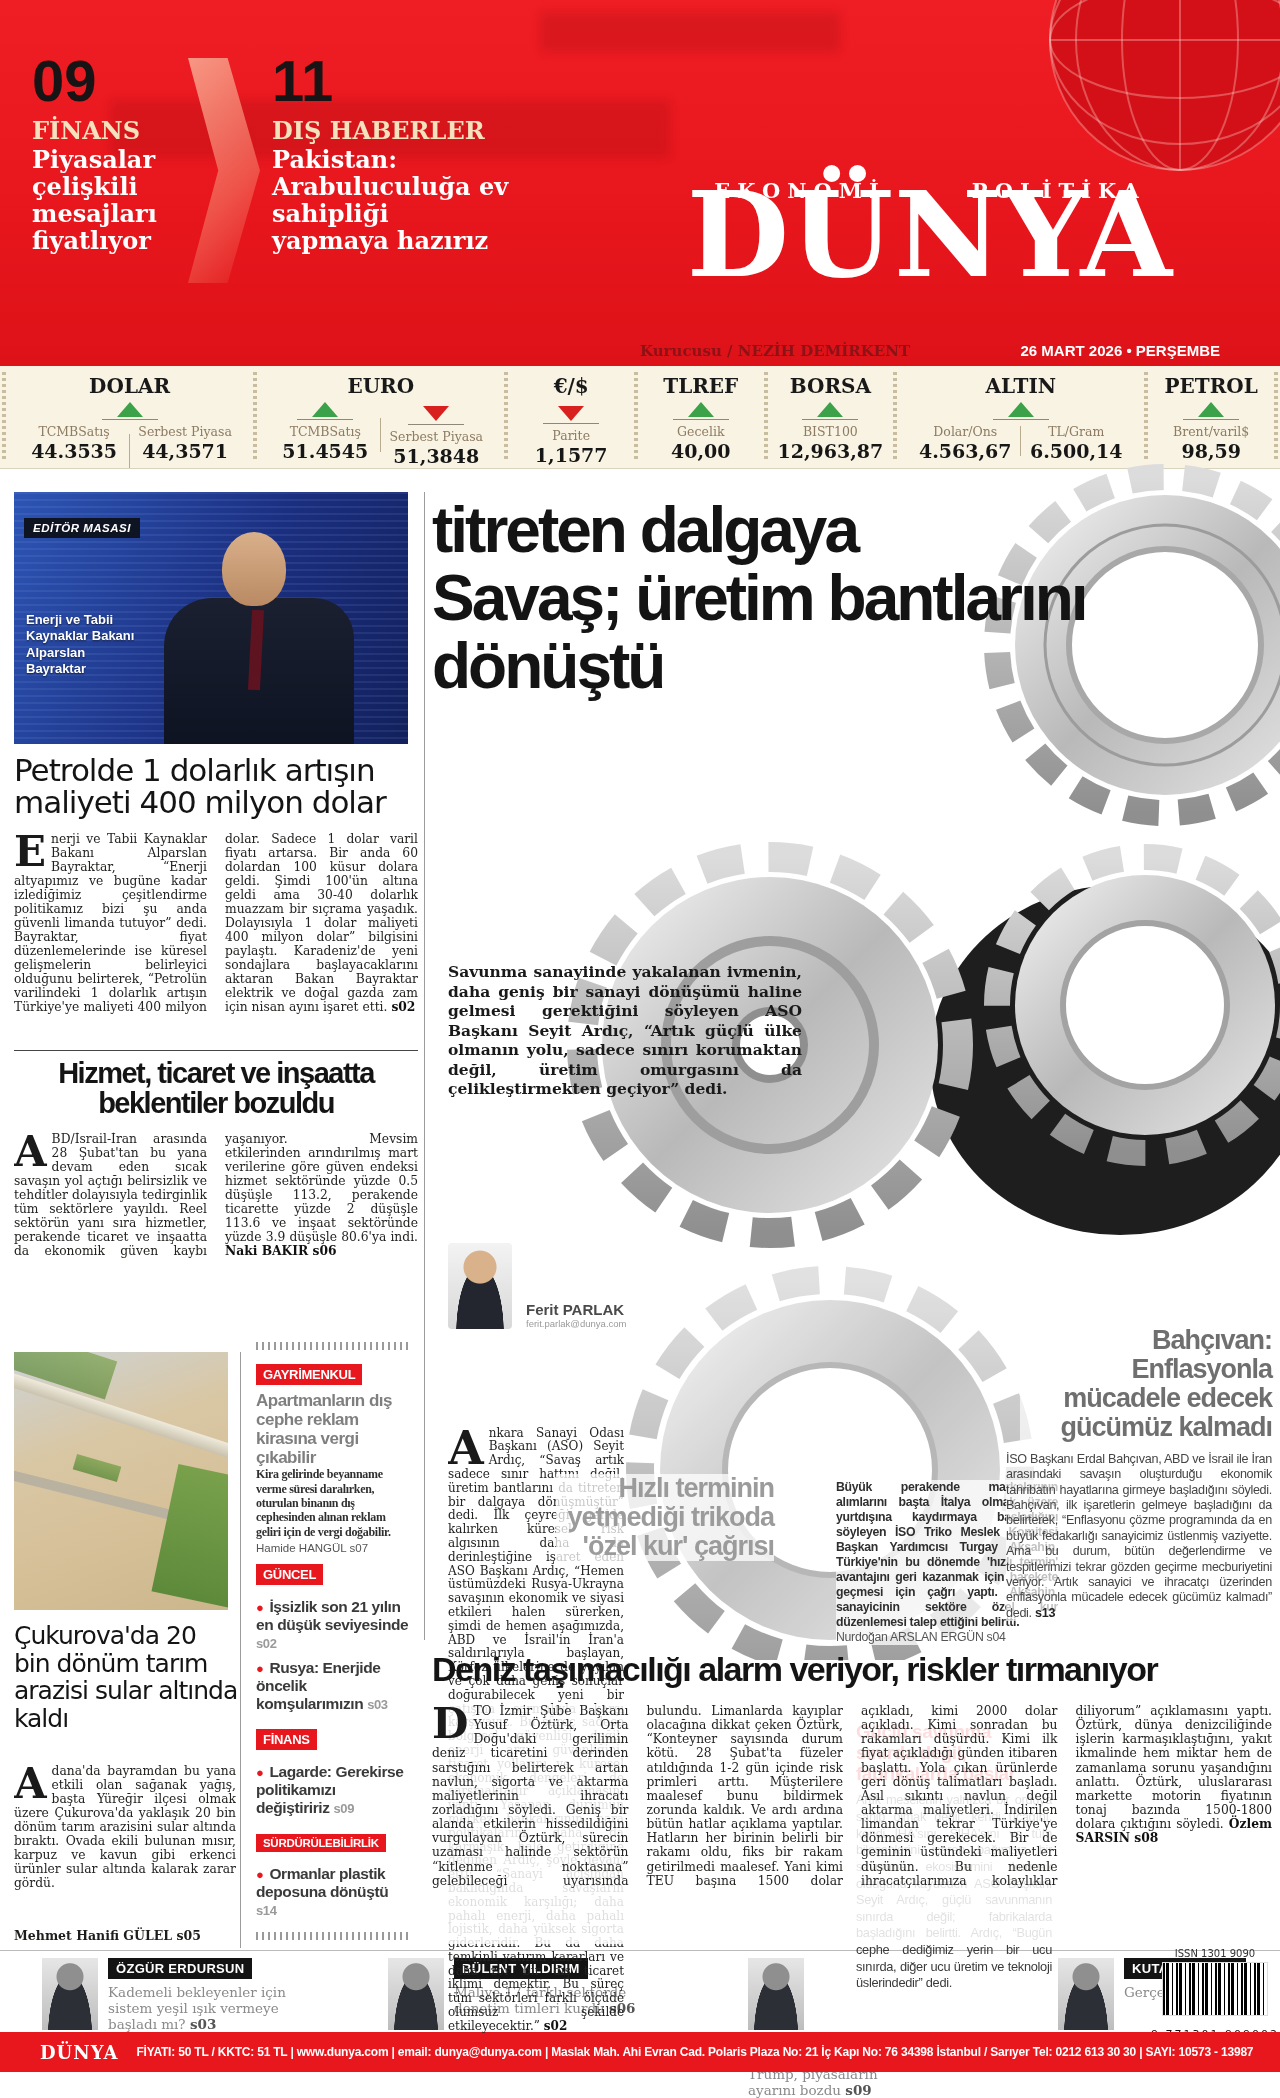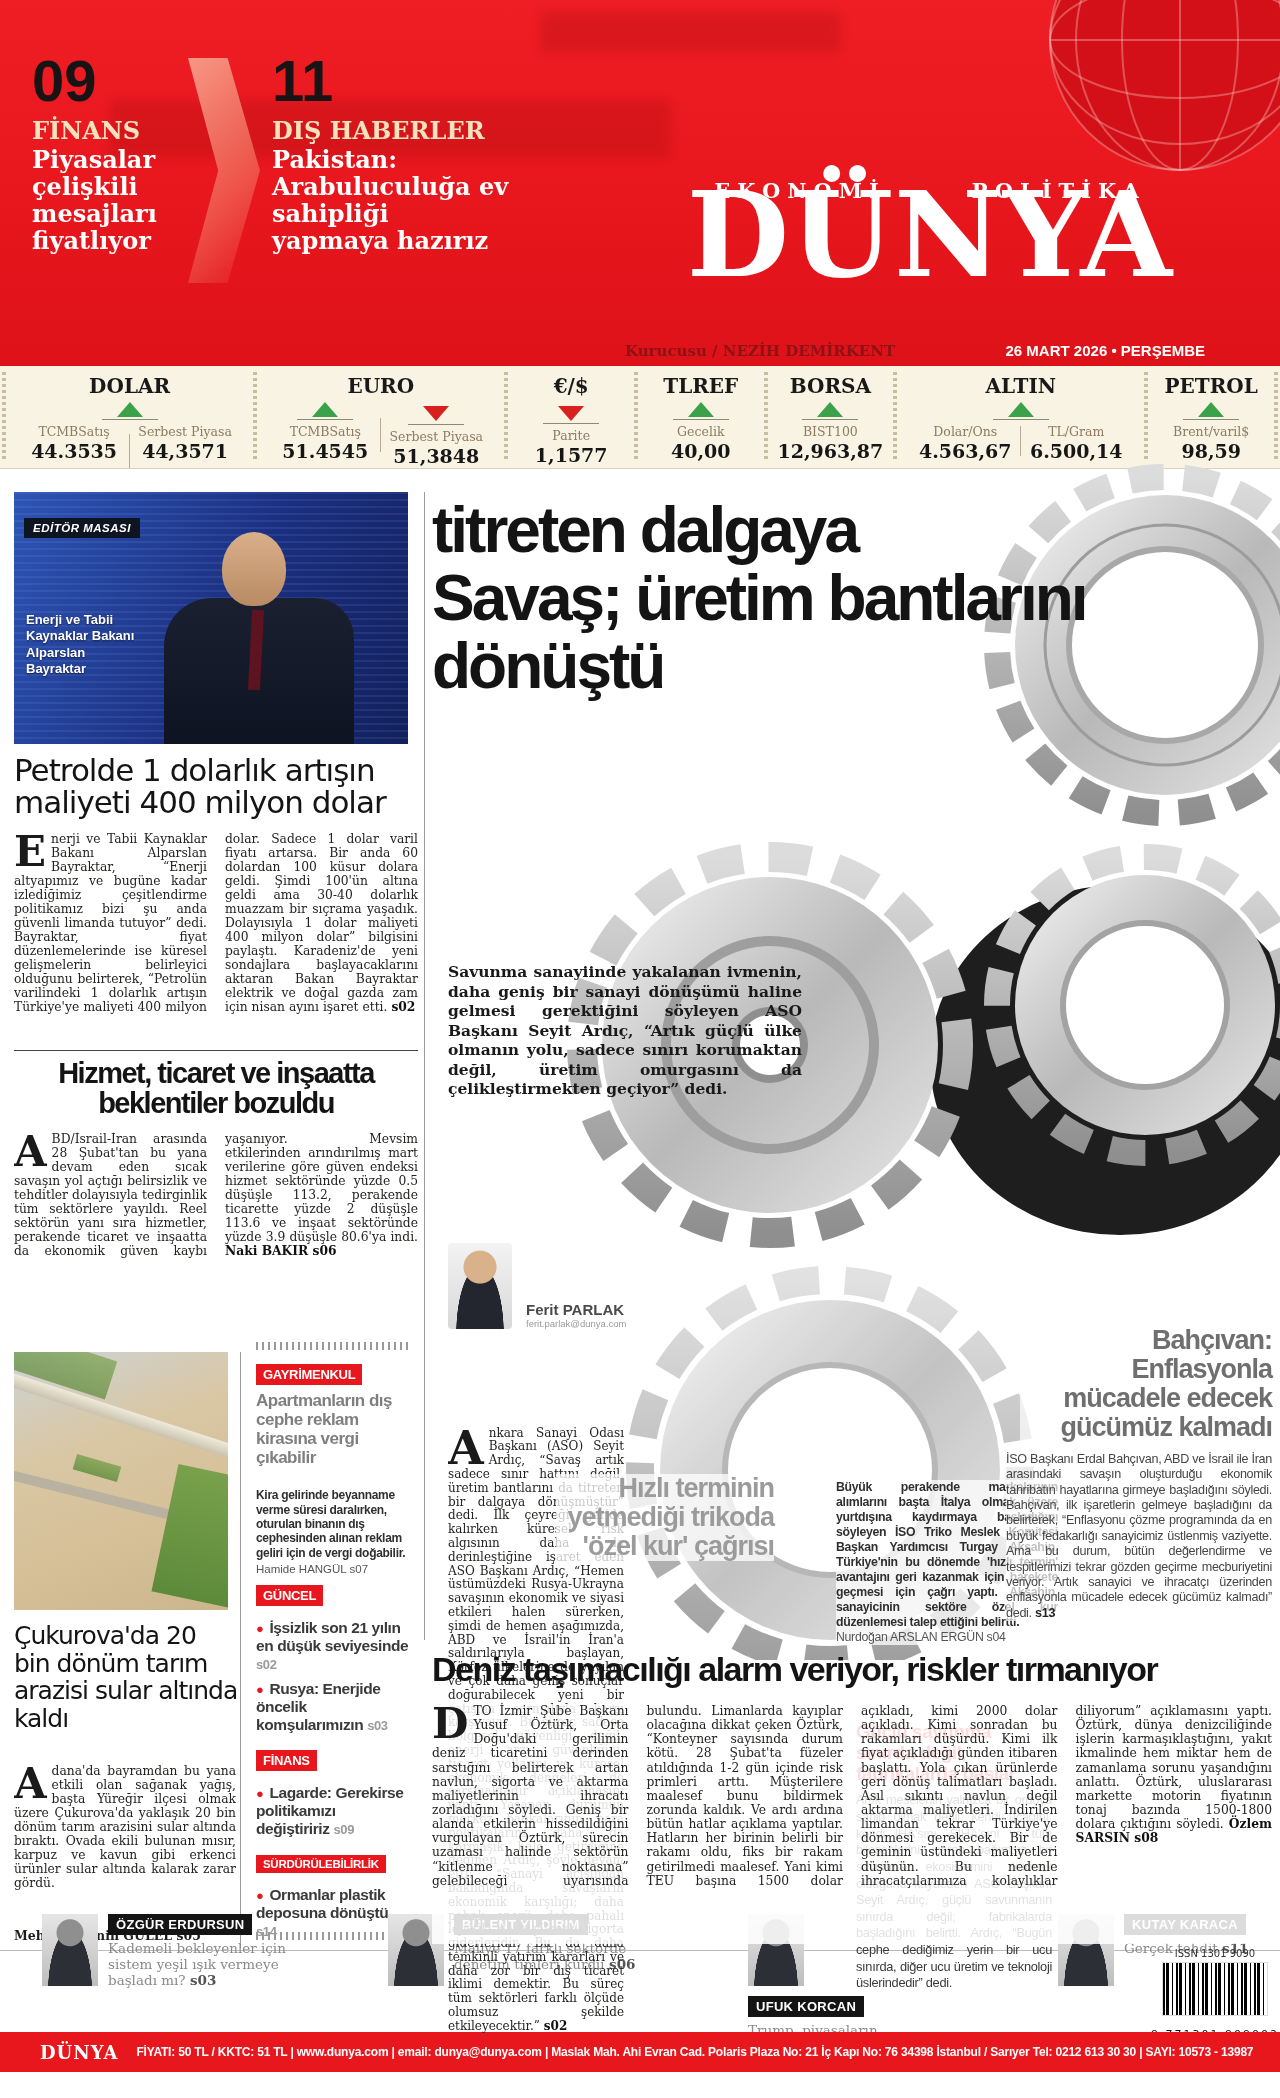--- a/index.html
+++ b/index.html
@@ -18,21 +18,21 @@
   .teaser .tt{font-family:"DejaVu Serif",serif;font-weight:bold;font-size:24px;color:#fff;
               line-height:1.12;margin-top:4px;}
   .chevron{position:absolute;left:188px;top:58px;width:72px;height:225px;
            background:linear-gradient(135deg,#f8a58f,#ef5a4e 60%,rgba(239,60,50,0));
            clip-path:polygon(0 0,55% 0,100% 50%,55% 100%,0 100%,42% 50%);opacity:.9;}
   .mast{position:absolute;left:640px;top:178px;width:580px;text-align:center;}
   .mast .over{font-family:"DejaVu Serif",serif;font-weight:bold;color:#fff;font-size:21px;
               letter-spacing:7px;display:flex;justify-content:center;gap:86px;}
   .mast .brand{font-family:"DejaVu Serif",serif;font-weight:bold;color:#fff;font-size:118px;
                line-height:.92;letter-spacing:1px;margin-top:-22px;}
-  .mastline{position:absolute;left:625px;top:342px;width:580px;display:flex;justify-content:space-between;gap:26px;}
+  .mastline{position:absolute;left:640px;top:342px;width:580px;display:flex;justify-content:space-between;gap:26px;}
   .founder{font-family:"DejaVu Serif",serif;font-weight:bold;font-size:15px;color:#8d1216;}
   .pdate{font-family:"Liberation Sans",sans-serif;font-weight:bold;font-size:15px;color:#fff;}
   
   .markets{position:absolute;left:0;top:366px;width:1280px;height:102px;background:#f8f3e3;
            border-bottom:1px solid #d8d2bf;display:flex;align-items:stretch;}
   .rib{width:4px;margin:6px 2px;background:repeating-linear-gradient(to bottom,#c9bd9f 0 3px,transparent 3px 6px);}
   .mg{flex:1;display:flex;flex-direction:column;align-items:center;padding-top:8px;}
   .mg .nm{font-family:"DejaVu Serif",serif;font-weight:bold;font-size:20px;color:#191919;}
   .tri{width:0;height:0;border-left:13px solid transparent;border-right:13px solid transparent;margin:4px 0 0;}
   .tri.up{border-bottom:15px solid #3ba24a;}
@@ -80,21 +80,21 @@
   .hizmet-b{position:absolute;left:14px;top:1132px;width:404px;height:210px;overflow:hidden;}
   .cuk-h{position:absolute;left:14px;top:1622px;width:224px;font-size:25px;line-height:1.1;letter-spacing:-1px;}
   .cuk-b{position:absolute;left:14px;top:1764px;width:222px;height:170px;overflow:hidden;}
   .cuk-by{position:absolute;left:14px;top:1928px;width:222px;font-size:12.5px;font-weight:bold;}
   
   .hrib{position:absolute;height:8px;background:repeating-linear-gradient(90deg,#9a9a9a 0 2px,transparent 2px 6px);}
   .sidebar{position:absolute;left:256px;top:1354px;width:154px;font-family:"Liberation Sans",sans-serif;}
   .sbadge{display:inline-block;background:#e8161d;color:#fff;font-weight:900;font-size:13px;
           padding:3px 7px;letter-spacing:-.3px;margin:10px 0 6px;}
   .stitle{font-weight:bold;font-size:17px;color:#7f7f7f;line-height:1.12;letter-spacing:-.5px;}
-  .sbody{font-weight:bold;font-size:12px;color:#2f2f2f;line-height:1.2;margin-top:21px;letter-spacing:-.3px;}
+  .sbody{font-weight:bold;font-size:12px;color:#2f2f2f;line-height:1.2;margin-top:0;letter-spacing:-.3px;font-family:Liberation Serif, serif;}
   .sby{font-size:11.5px;color:#555;margin-top:3px;font-weight:400;}
   .sitem{margin:7px 0;font-weight:bold;font-size:15.5px;color:#3a3a3a;line-height:1.15;letter-spacing:-.4px;}
   .sitem .dot{color:#e8161d;font-size:13px;margin-right:2px;}
   .sitem .sp{color:#9a9a9a;font-weight:bold;font-size:13px;}
   
   .main-h{position:absolute;left:432px;top:496px;width:840px;}
   .main-h div{font-family:"Liberation Sans",sans-serif;font-weight:900;font-size:64px;line-height:68px;
               letter-spacing:-3px;color:#141414;}
   .intro{position:absolute;left:448px;top:758px;width:354px;font-weight:bold;font-size:15.5px;
          line-height:1.26;text-align:justify;color:#191919;}
@@ -131,21 +131,21 @@
          text-align:justify;letter-spacing:-.3px;background:rgba(255,255,255,.7);}
   .bah-b .sp{font-weight:bold;color:#222;}
   
   .ship-h{position:absolute;left:432px;top:1650px;width:840px;font-family:"Liberation Sans",sans-serif;
           font-weight:900;font-size:34px;letter-spacing:-1.5px;color:#141414;z-index:2;}
   .ship-b{position:absolute;left:432px;top:1704px;width:840px;height:240px;z-index:2;
           column-count:4;column-gap:18px;font-size:12.3px;line-height:1.15;text-align:justify;color:#232321;
           background:rgba(255,255,255,.85);}
   
   .strip-line{position:absolute;left:0;top:1950px;width:1280px;height:1px;background:#bbb;}
-  .acard{position:absolute;top:1914px;display:flex;gap:10px;}
+  .acard{position:absolute;top:1958px;display:flex;gap:10px;}
   .aphoto{width:56px;height:72px;flex:0 0 auto;
           background:radial-gradient(circle at 50% 26%,#8f8f8f 0 13px,transparent 14px),
                      radial-gradient(ellipse at 50% 108%,#2c2f35 0 55%,transparent 56%),
                      linear-gradient(#e6e6e6,#bdbdbd);}
   .aname{display:inline-block;background:#141414;color:#fff;font-family:"Liberation Sans",sans-serif;
          font-weight:bold;font-size:13px;padding:3px 8px;letter-spacing:.3px;}
   .atxt{font-family:"DejaVu Serif",serif;font-size:13.5px;color:#8a8a8a;line-height:1.2;margin-top:5px;width:215px;}
   .atxt .sp{font-weight:bold;color:#555;}
   .issn{position:absolute;left:1142px;top:1952px;width:130px;font-family:"DejaVu Sans",sans-serif;
         font-size:10px;color:#333;text-align:center;}

